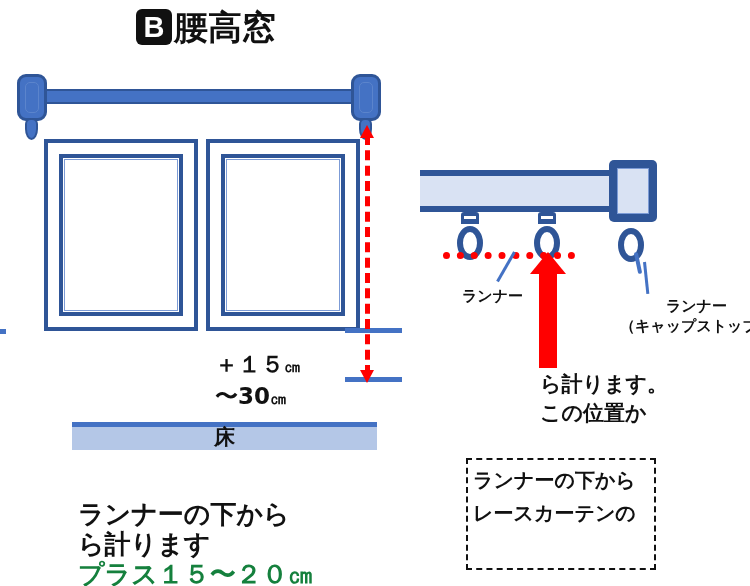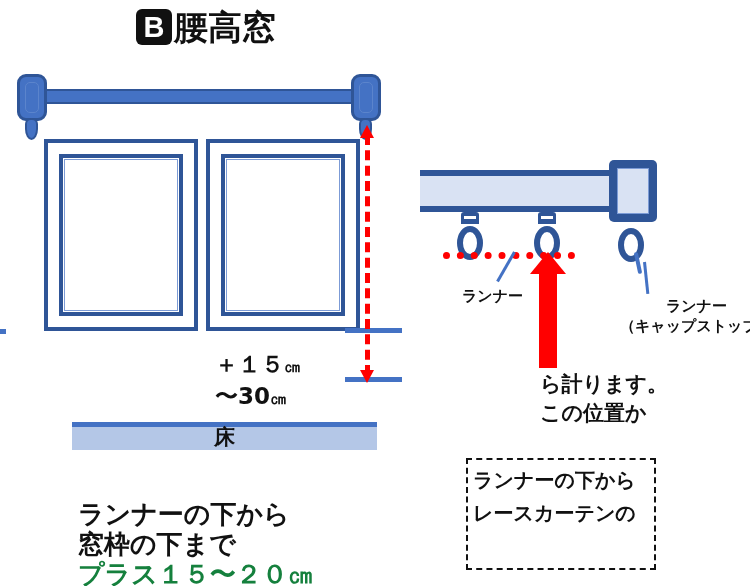--- a/index.html
+++ b/index.html
@@ -406,21 +406,21 @@
   <div id="plus-text" class="abs">
     <div><span>＋１５</span><span class="cm-small">㎝</span></div>
     <div><span>〜30</span><span class="cm-small">㎝</span></div>
   </div>
 
   <div id="floor-bar" class="abs"></div>
   <div id="floor-label" class="abs">床</div>
 
   <div id="left-caption" class="abs">
     <div>ランナーの下から</div>
-    <div>窓枠の下まで</div>
+    <div>ら計ります</div>
     <div class="red">プラス１５〜２０㎝</div>
   </div>
 
   <div id="detail-rail-body" class="abs"></div>
   <div id="detail-rail-top-edge" class="abs"></div>
   <div id="end-cap" class="abs"></div>
   <div id="end-cap-inner" class="abs"></div>
 
   <div id="tab1" class="abs ring-tab"></div>
   <div id="ring1" class="abs ring"></div>

